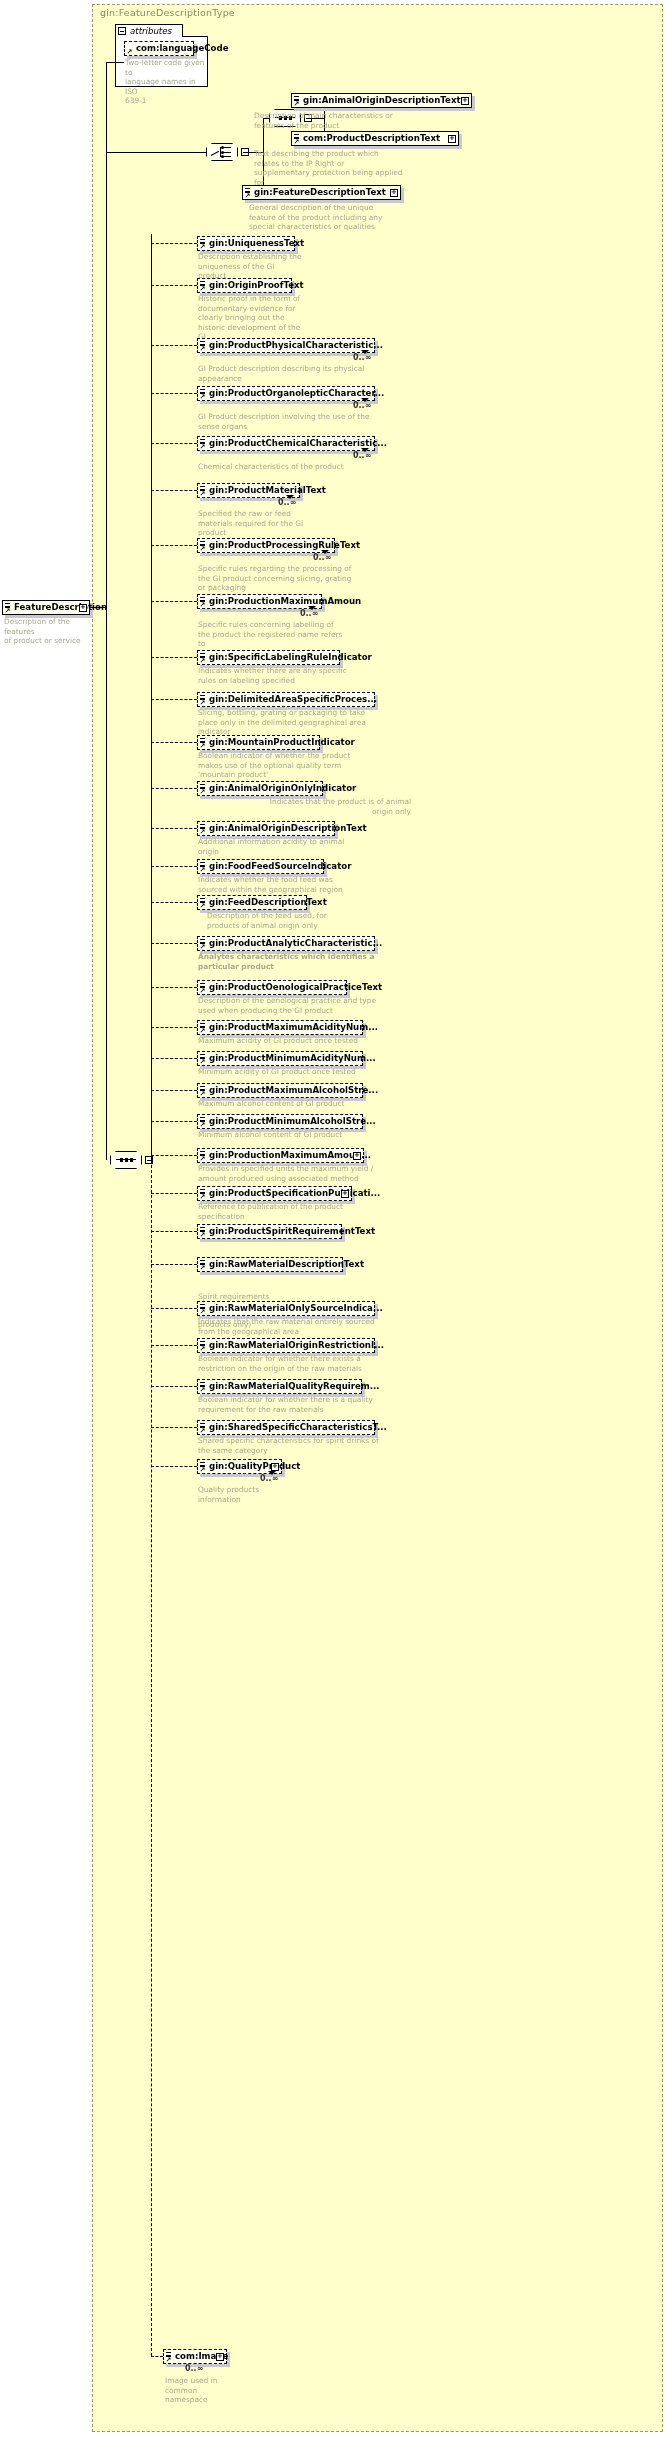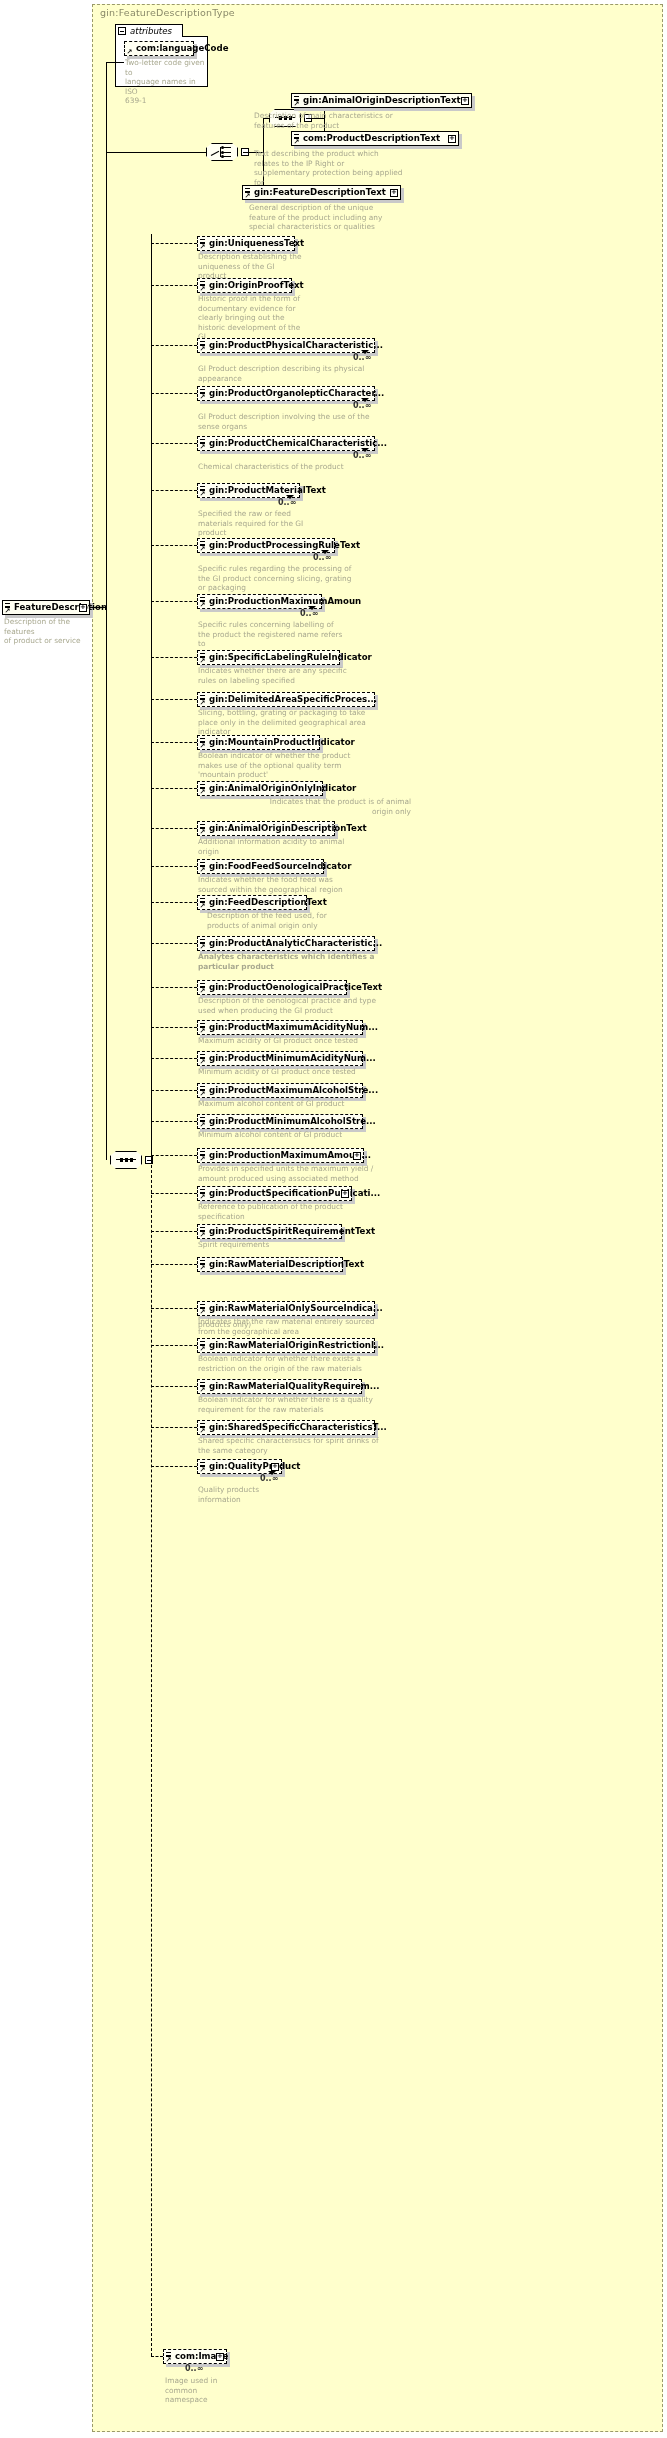--- a/index.html
+++ b/index.html
@@ -409,21 +409,21 @@
     <div class="hld" style="left: 151px; top: 1193px; width: 46px;"></div>
     <div style="position: absolute; left: 197px; top: 1186px;">
       <div class="elbox opt" style="width: 155px;"><span class="lines"></span><span class="arrow">↗</span><span class="lbl">gin:ProductSpecificationPublicati...</span><span class="plus"></span></div>
     </div>
     <div class="desc" style="left: 198px; top: 1202px; width: 200px;">Reference to publication of the product
 specification</div>
     <div class="hld" style="left: 151px; top: 1231px; width: 46px;"></div>
     <div style="position: absolute; left: 197px; top: 1224px;">
       <div class="elbox opt" style="width: 145px;"><span class="lines"></span><span class="arrow">↗</span><span class="lbl">gin:ProductSpiritRequirementText</span></div>
     </div>
-    <div class="desc" style="left: 198px; top: 1240px; width: 200px;">Spirit requirements</div>
+    <div class="desc" style="left: 198px; top: 1292px; width: 200px;">Spirit requirements</div>
     <div class="hld" style="left: 151px; top: 1264px; width: 46px;"></div>
     <div style="position: absolute; left: 197px; top: 1257px;">
       <div class="elbox opt" style="width: 146px;"><span class="lines"></span><span class="arrow">↗</span><span class="lbl">gin:RawMaterialDescriptionText</span></div>
     </div>
     <div class="desc" style="left: 198px; top: 1269px; width: 200px; margin-top: 32px;">Description of raw materials used to
 produce the GI product (for processed
 products only)</div>
     <div class="hld" style="left: 151px; top: 1308px; width: 46px;"></div>
     <div style="position: absolute; left: 197px; top: 1301px;">
       <div class="elbox opt" style="width: 178px;"><span class="lines"></span><span class="arrow">↗</span><span class="lbl">gin:RawMaterialOnlySourceIndica...</span></div>

